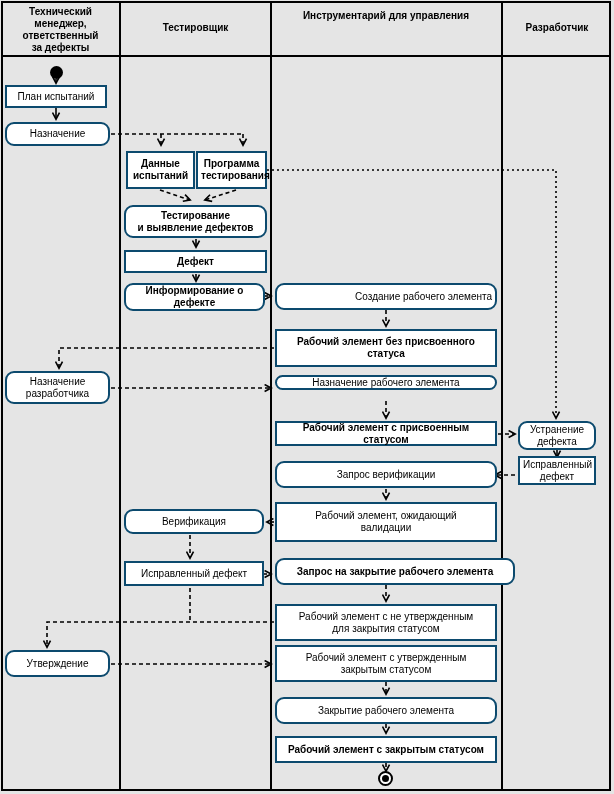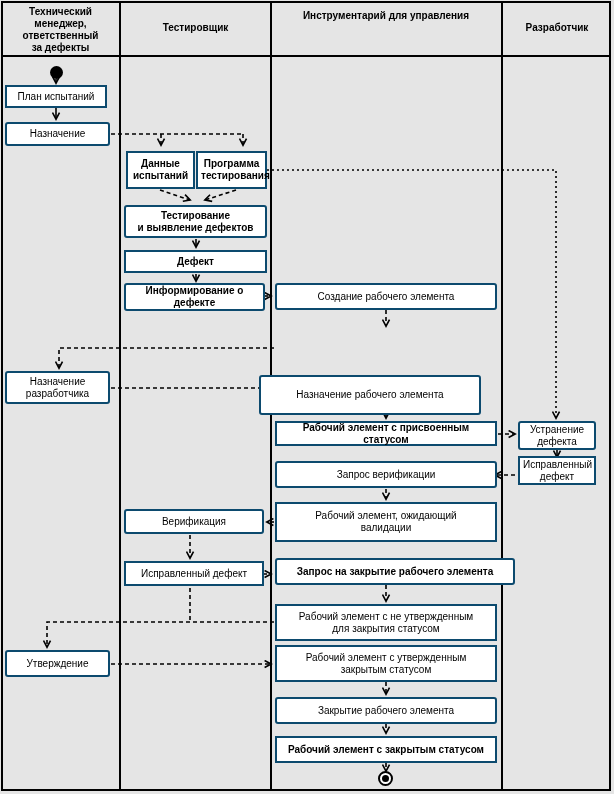--- a/index.html
+++ b/index.html
@@ -59,21 +59,21 @@
     border: 2px solid #0c4a6e;
     background: #ffffff;
     display: flex;
     align-items: center;
     justify-content: center;
     text-align: center;
     color: #000;
     padding: 0 3px;
     z-index: 5;
   }
-  .node.rounded { border-radius: 3px; }
+  .node.rounded { border-radius: 9px; }
   .node .lbl {
     display: block;
     width: 100%;
     line-height: 12px;
     white-space: pre-line;
   }
   .f10 { font-size: 10px; }
   .f9  { font-size: 10px; }
   .bold { font-weight: bold; }
 
@@ -248,26 +248,30 @@
 
   <div class="node rounded f9 bold" style="left:124px;top:283px;width:141px;height:28px;">
     <span class="lbl">Информирование о
 дефекте</span>
   </div>
 
   <div class="node f10" style="left:124px;top:561px;width:140px;height:25px;">
     <span class="lbl">Исправленный дефект</span>
   </div>
 
-  <div class="node rounded f10" style="left:275px;top:283px;width:222px;height:27px;">
+  <div class="node rounded f10" style="left:275px;top:283px;width:222px;height:27px;text-align:right;">
     <span class="lbl">Создание рабочего элемента</span>
   </div>
 
-
-  <div class="node rounded f10" style="left:259px;top:375px;width:222px;height:40px;">
+  <div class="node f10 bold" style="left:275px;top:329px;width:222px;height:38px;">
+    <span class="lbl">Рабочий элемент без присвоенного
+статуса</span>
+  </div>
+
+  <div class="node rounded f10" style="left:275px;top:375px;width:222px;height:15px;">
     <span class="lbl">Назначение рабочего элемента</span>
   </div>
 
   <div class="node f9 bold" style="left:275px;top:421px;width:222px;height:25px;">
     <span class="lbl">Рабочий элемент с присвоенным статусом</span>
   </div>
 
   <div class="node rounded f10" style="left:275px;top:461px;width:222px;height:27px;">
     <span class="lbl">Запрос верификации</span>
   </div>

